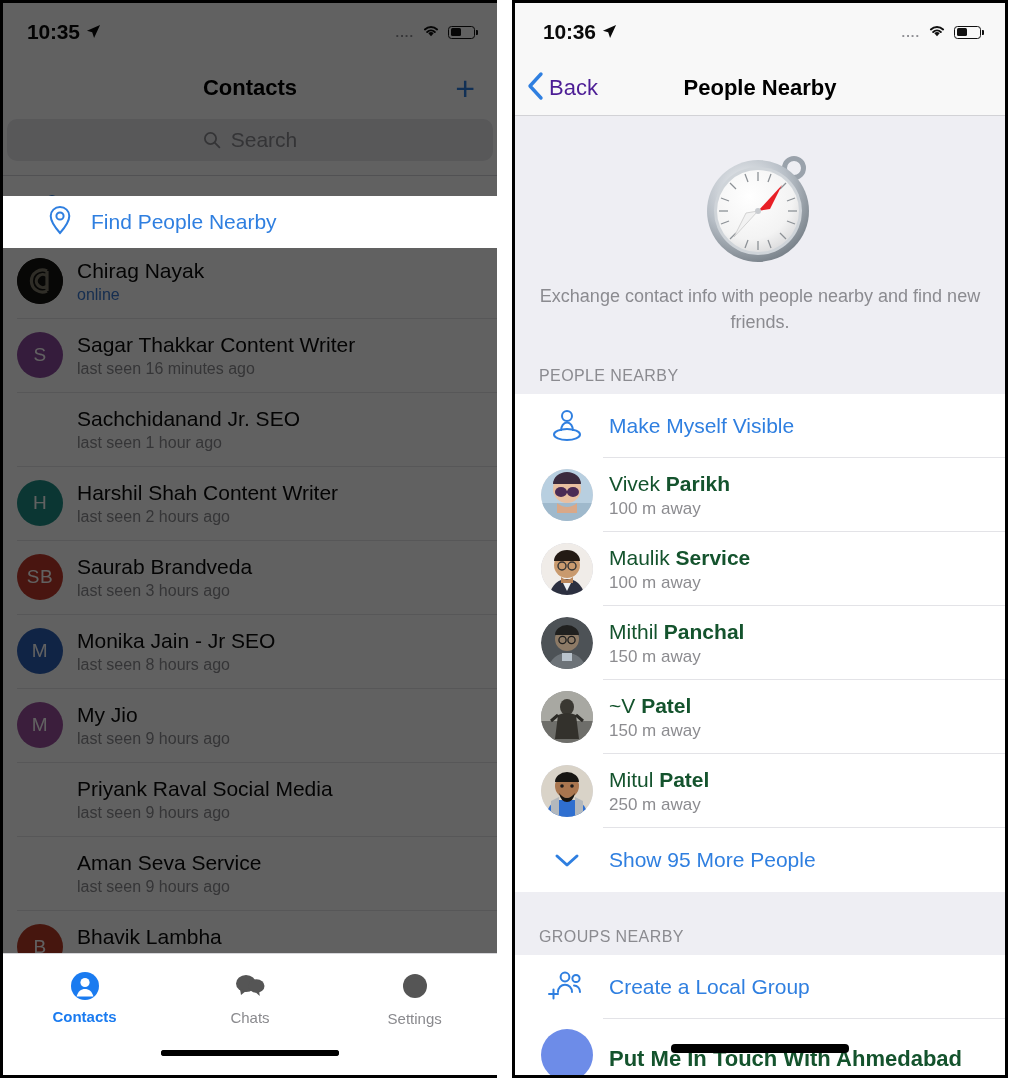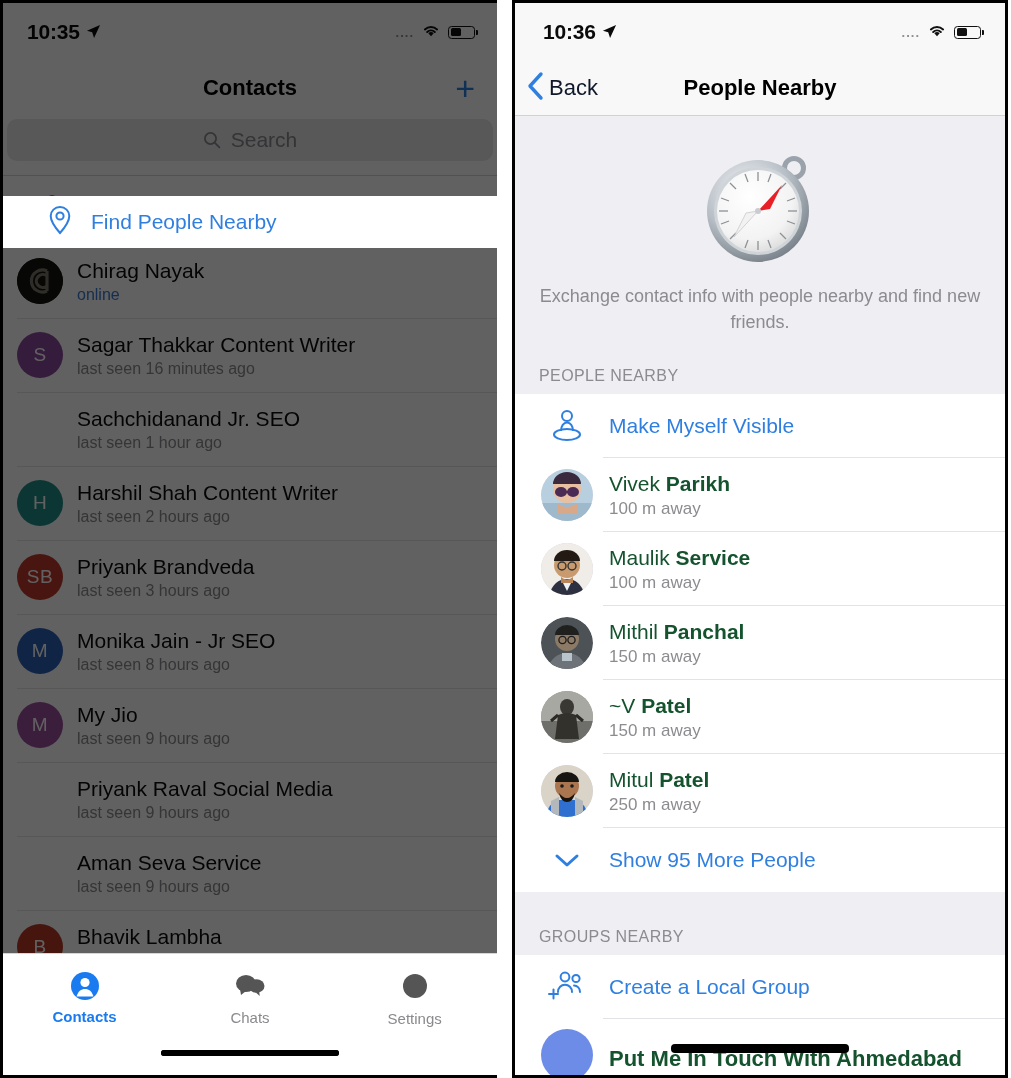--- a/index.html
+++ b/index.html
@@ -87,21 +87,21 @@
 
   
   .phone-right {
     position:absolute; left:512px; top:0; width:496px; height:1078px;
     background:#ffffff; overflow:hidden;
     border-top:3px solid #000; border-right:3px solid #000; border-bottom:3px solid #000; border-left:3px solid #000;
   }
   .r-statusbar { height:58px; display:flex; align-items:center; justify-content:space-between; padding:0 24px 0 28px; background:#f8f8f8; }
   .r-navbar { height:55px; display:flex; align-items:center; background:#f8f8f8; position:relative; border-bottom:1px solid #d2d2d6; }
   .r-back { display:flex; align-items:center; gap:4px; padding-left:12px; }
-  .r-back .blabel { font-size:22px; color:#0f172a; }
+  .r-back .blabel { font-size:22px; color:#4c1d95; }
   .r-title { position:absolute; left:0; right:0; text-align:center; font-size:22px; font-weight:bold; color:#000; pointer-events:none;}
 
   .r-hero { background:#eeeef3; padding:32px 0 22px; display:flex; flex-direction:column; align-items:center; }
   .r-hero-text { text-align:center; font-size:18px; color:#8b8b90; line-height:1.42; margin-top:14px; }
 
   .r-sechead { background:#eeeef3; padding:10px 0 9px 24px; font-size:16px; color:#8b8b90; letter-spacing:0.4px; }
 
   .r-card { background:#fff;border-radius:27px; }
   .r-row { display:flex; align-items:center; gap:16px; padding:0 0 0 26px; position:relative; min-height:74px; }
   .r-row::after { content:""; position:absolute; left:88px; right:0; bottom:0; height:1px; background:#e3e3e7; }
@@ -212,21 +212,21 @@
           <div class="l-item">
             <span class="avatar" style="background: rgb(31, 143, 134);">H</span>
             <div class="l-texts">
               <div class="l-name">Harshil Shah Content Writer</div>
               <div class="l-sub">last seen 2 hours ago</div>
             </div>
           </div>
           <div class="l-item">
             <span class="avatar" style="background: rgb(192, 57, 43);">SB</span>
             <div class="l-texts">
-              <div class="l-name">Priyank Brandveda</div>
+              <div class="l-name">Saurab Brandveda</div>
               <div class="l-sub">last seen 3 hours ago</div>
             </div>
           </div>
           <div class="l-item">
             <span class="avatar" style="background: rgb(44, 95, 181);">M</span>
             <div class="l-texts">
               <div class="l-name">Monika Jain - Jr SEO</div>
               <div class="l-sub">last seen 8 hours ago</div>
             </div>
           </div>

